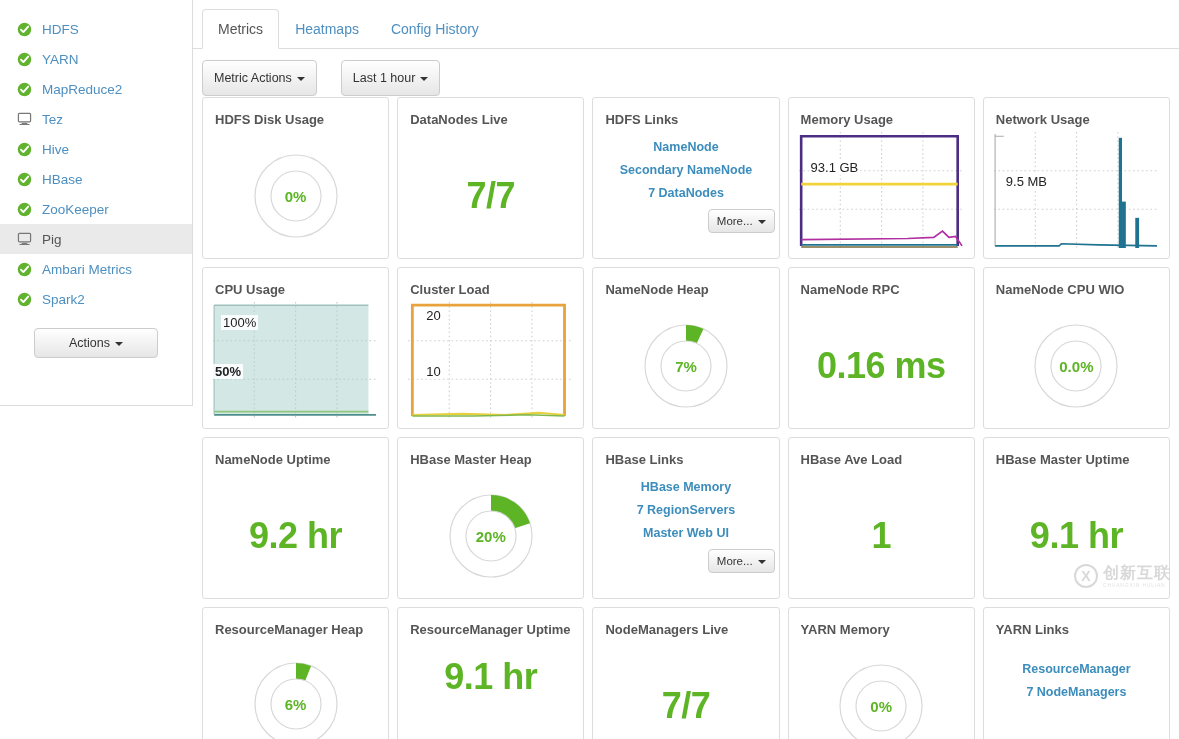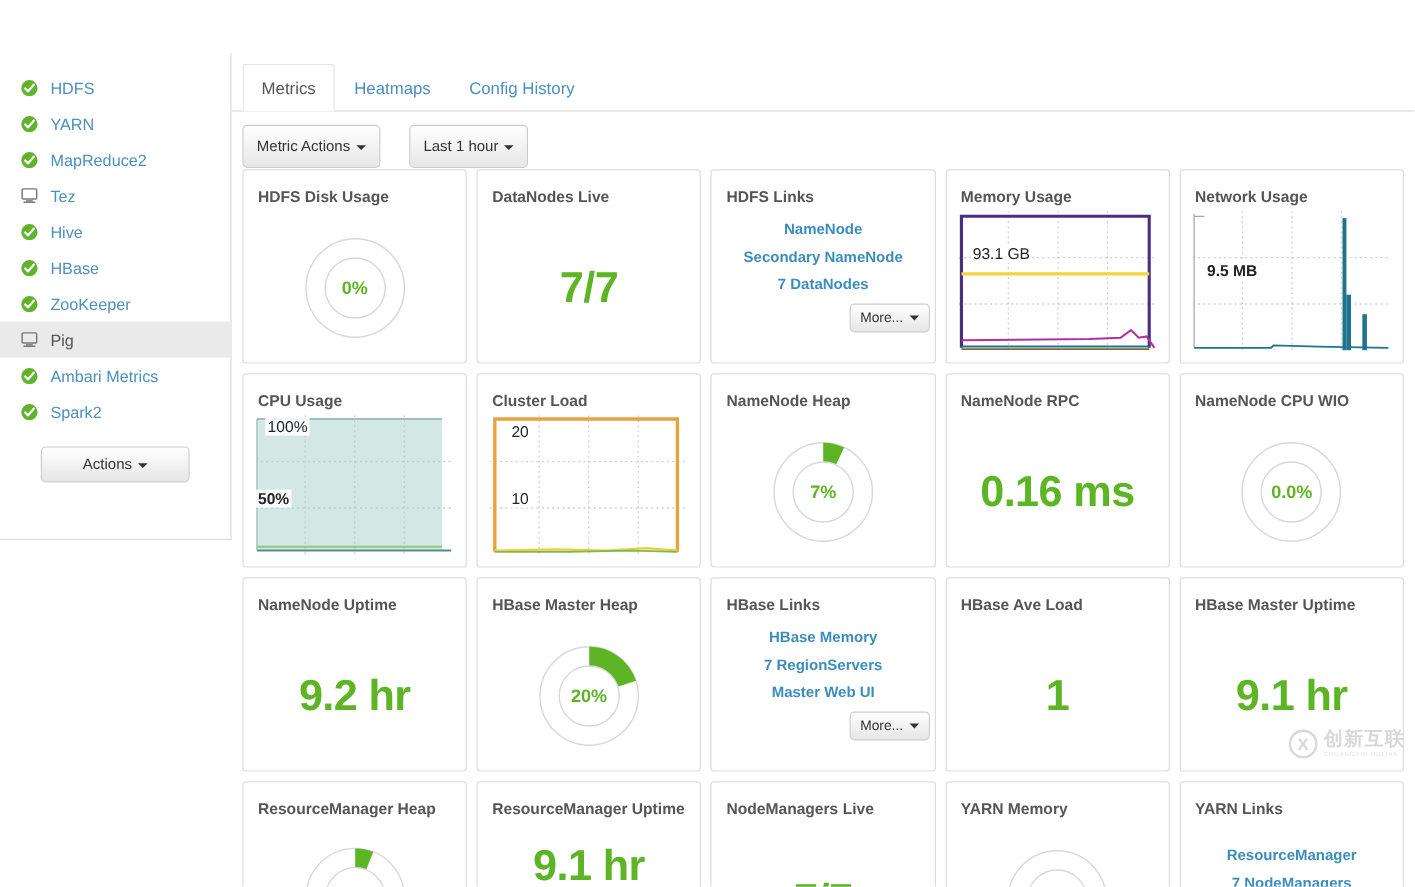--- a/index.html
+++ b/index.html
@@ -3,21 +3,21 @@
 <meta charset="utf-8">
 <style>
   * { box-sizing: border-box; }
   html, body {
     margin: 0; padding: 0;
     width: 1179px; height: 739px;
     background: #ffffff;
     font-family: "Liberation Sans", sans-serif;
     overflow: hidden;
   }
-  .app { position: relative; width: 1179px; height: 592px; display: flex; margin-top: 44px; }
+  .app { position: relative; width: 1179px; height: 592px; display: flex; }
 
   
   .sidebar {
     width: 193px;
     flex: 0 0 193px;
     background: #ffffff;
     border-right: 1px solid #dcdcdc;
     border-bottom: 1px solid #dcdcdc;
     height: 406px;
     padding-top: 14px;
@@ -396,41 +396,41 @@
                 <line x1="114" y1="0" x2="114" y2="110" stroke="#cfcfcf" stroke-width="1" stroke-dasharray="1.5,2.5"></line>
                 <line x1="0" y1="36.666666666666664" x2="152" y2="36.666666666666664" stroke="#cfcfcf" stroke-width="1" stroke-dasharray="1.5,2.5"></line>
                 <line x1="0" y1="73.33333333333333" x2="152" y2="73.33333333333333" stroke="#cfcfcf" stroke-width="1" stroke-dasharray="1.5,2.5"></line>
                 <line x1="1" y1="2" x2="1" y2="108" stroke="#aaa" stroke-width="1"></line>
                 <line x1="1" y1="4" x2="9" y2="4" stroke="#aaa" stroke-width="1"></line>
                 <rect x="114.8" y="5.5" width="3" height="104.5" fill="#1f7391"></rect>
                 <rect x="117.8" y="66.0" width="3.5" height="44.0" fill="#1f7391"></rect>
                 <rect x="130.0" y="81.4" width="3.5" height="28.6" fill="#1f7391"></rect>
                 <path d="M1,108 L60,108 L62,106 L96,107 L150,108" fill="none" stroke="#1f7391" stroke-width="1.5"></path>
               </svg>
-              <div class="chart-axis-label" style="left: 10px; top: 42px; font-weight: bold;">9.5 MB</div>
+              <div class="chart-axis-label" style="left: 10px; top: 42px;">9.5 MB</div>
             </div>
           </div>
         </div>
         <div class="widget">
           <div class="widget-title">CPU Usage</div>
           <div class="widget-body" style="top: 34px; padding: 0px 10px 10px;">
             <div class="chartbox">
               <svg viewBox="0 0 152 110" preserveAspectRatio="none">
                 <rect x="1" y="3" width="142" height="104" fill="#d3e7e5"></rect>
                 <line x1="38" y1="0" x2="38" y2="110" stroke="#b9cfcd" stroke-width="1" stroke-dasharray="1.5,2.5"></line>
                 <line x1="76" y1="0" x2="76" y2="110" stroke="#b9cfcd" stroke-width="1" stroke-dasharray="1.5,2.5"></line>
                 <line x1="114" y1="0" x2="114" y2="110" stroke="#b9cfcd" stroke-width="1" stroke-dasharray="1.5,2.5"></line>
                 <line x1="0" y1="36.666666666666664" x2="152" y2="36.666666666666664" stroke="#b9cfcd" stroke-width="1" stroke-dasharray="1.5,2.5"></line>
                 <line x1="0" y1="73.33333333333333" x2="152" y2="73.33333333333333" stroke="#b9cfcd" stroke-width="1" stroke-dasharray="1.5,2.5"></line>
                 <line x1="1" y1="3" x2="143" y2="3" stroke="#9fbfbd" stroke-width="1.4"></line>
                 <line x1="1" y1="104" x2="143" y2="104" stroke="#8ec77a" stroke-width="1.6"></line>
                 <line x1="1" y1="107" x2="150" y2="107" stroke="#4e8f8c" stroke-width="1.6"></line>
                 <line x1="1" y1="3" x2="1" y2="107" stroke="#9fbfbd" stroke-width="1"></line>
               </svg>
-              <div class="chart-axis-label" style="left: 8px; top: 2px;">100%</div>
+              <div class="chart-axis-label" style="left: 8px; top: 13px;">100%</div>
               <div class="chart-axis-label" style="left: 0; top: 62px; font-weight: bold;">50%</div>
             </div>
           </div>
         </div>
         <div class="widget">
           <div class="widget-title">Cluster Load</div>
           <div class="widget-body" style="top: 34px; padding: 0px 10px 10px;">
             <div class="chartbox">
               <svg viewBox="0 0 152 110" preserveAspectRatio="none">
                 <line x1="38" y1="0" x2="38" y2="110" stroke="#cfcfcf" stroke-width="1" stroke-dasharray="1.5,2.5"></line>

